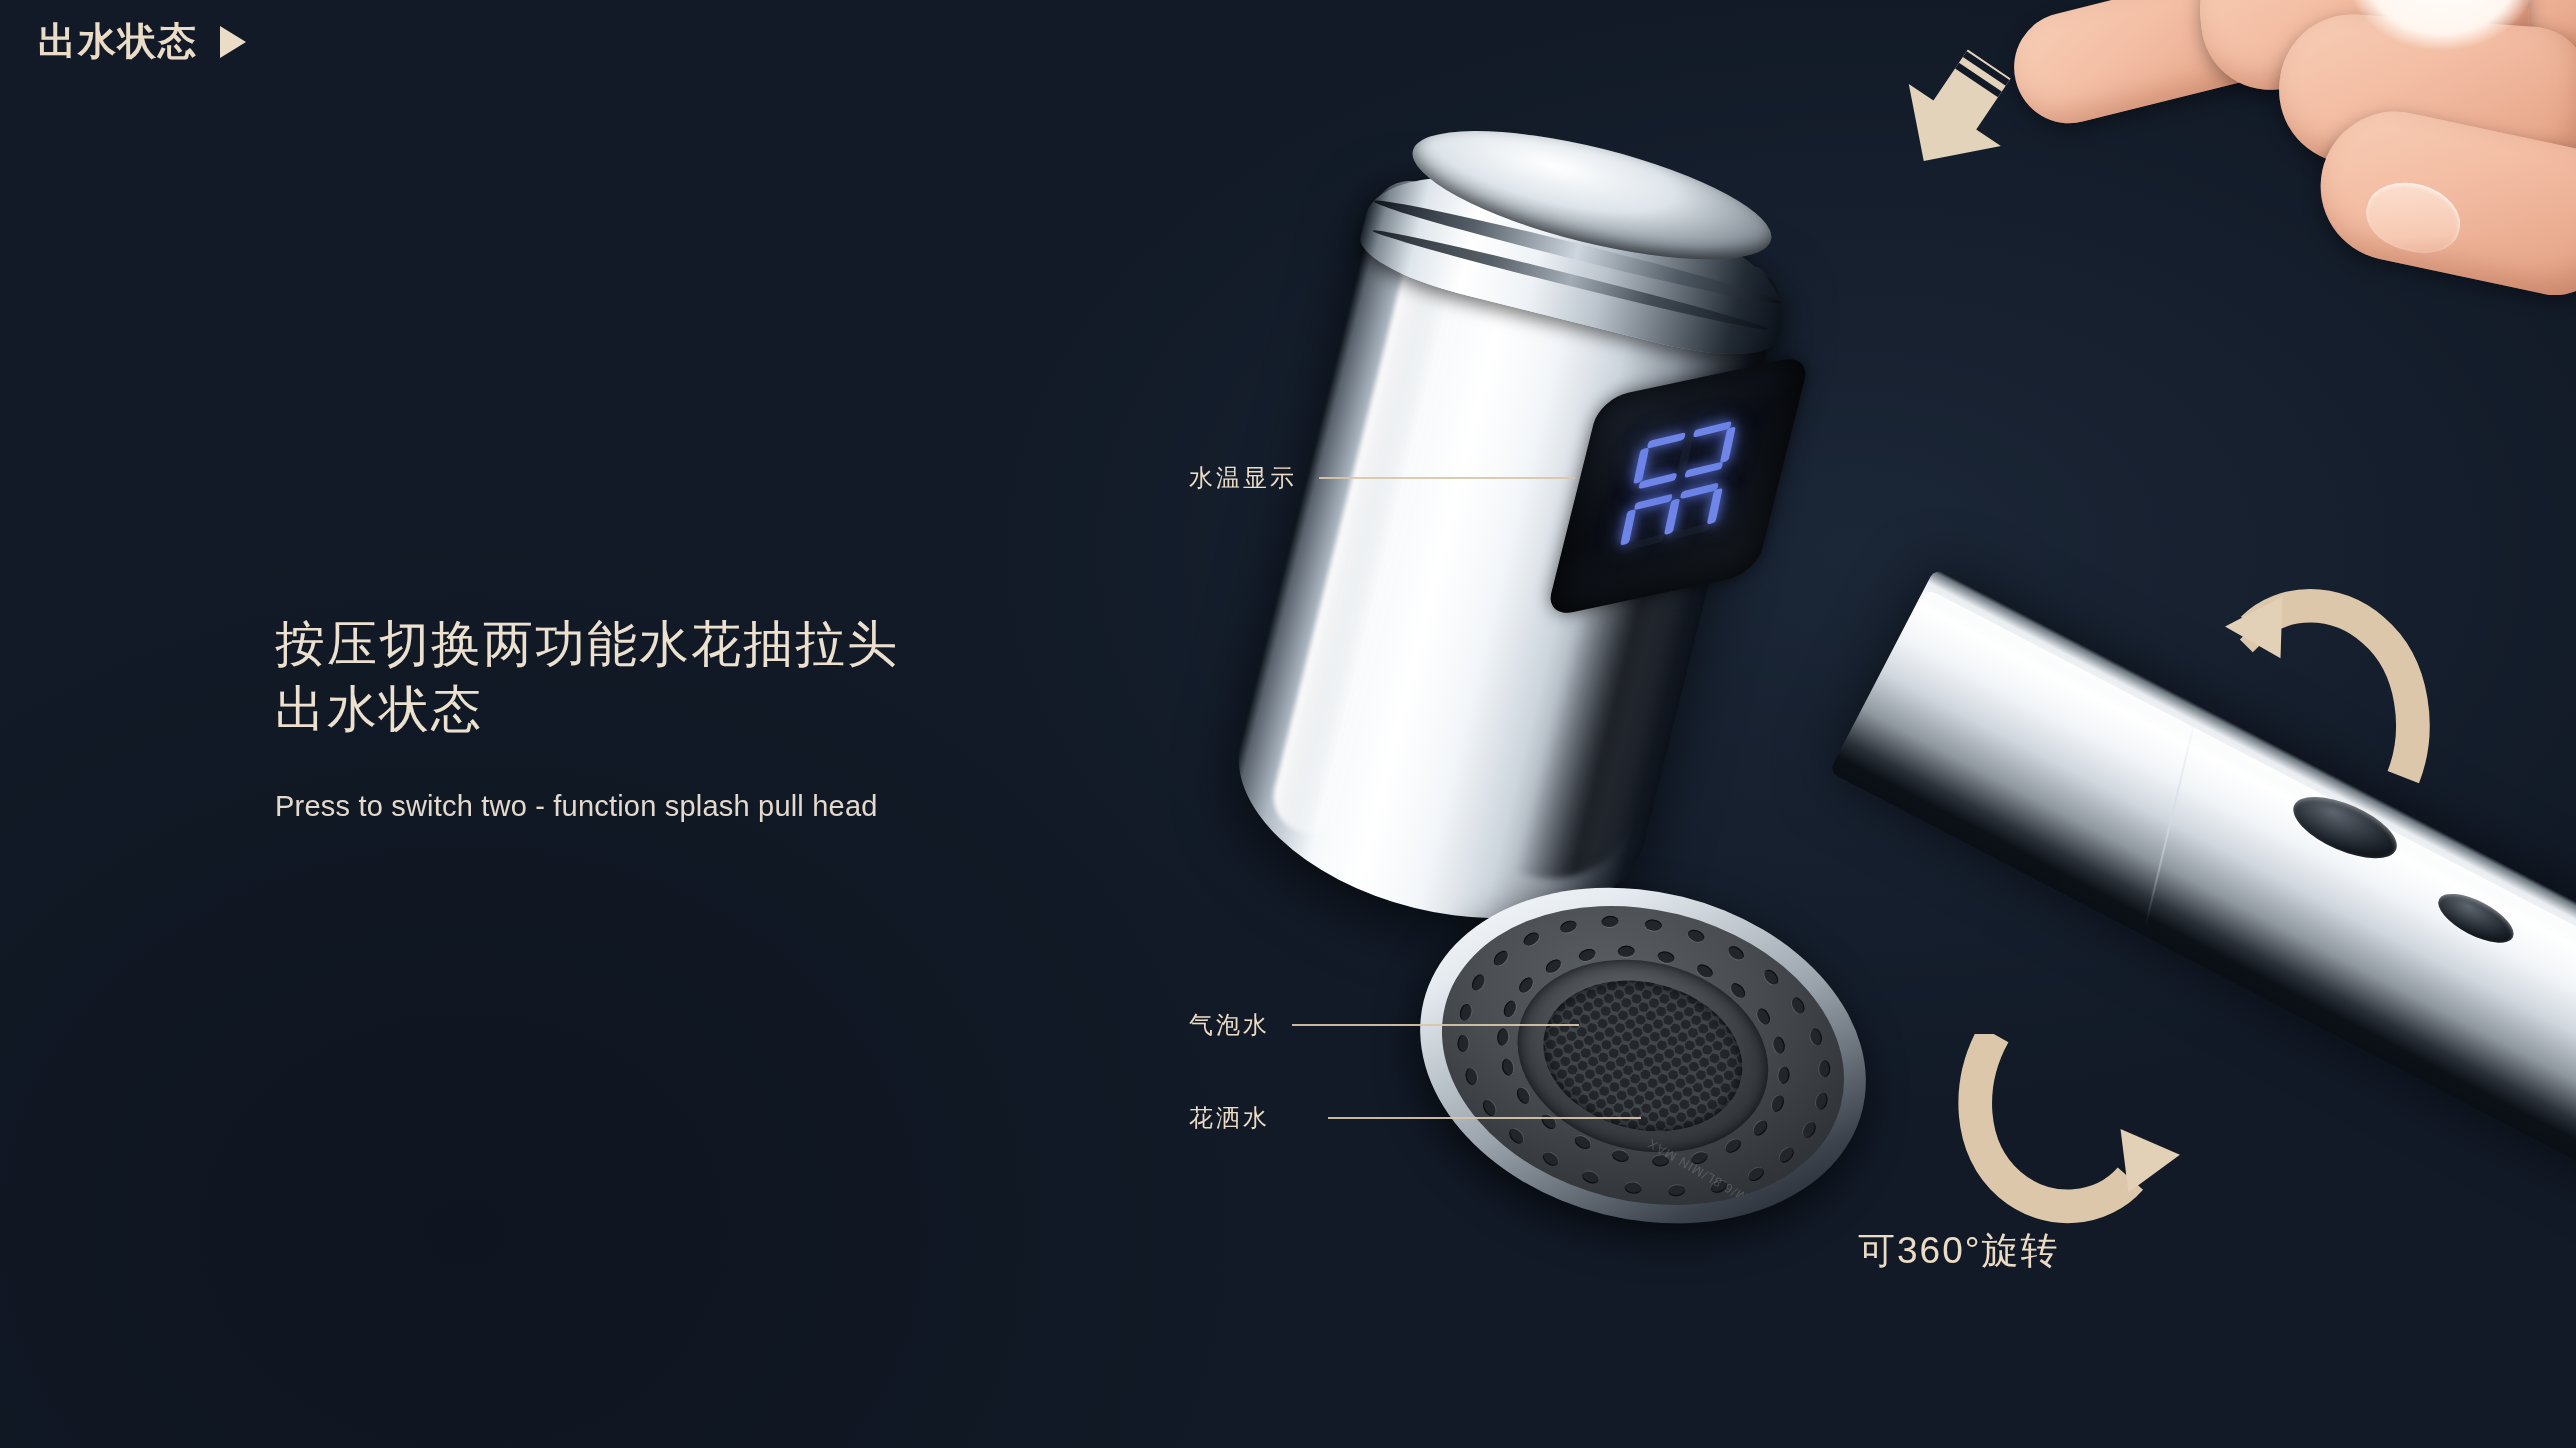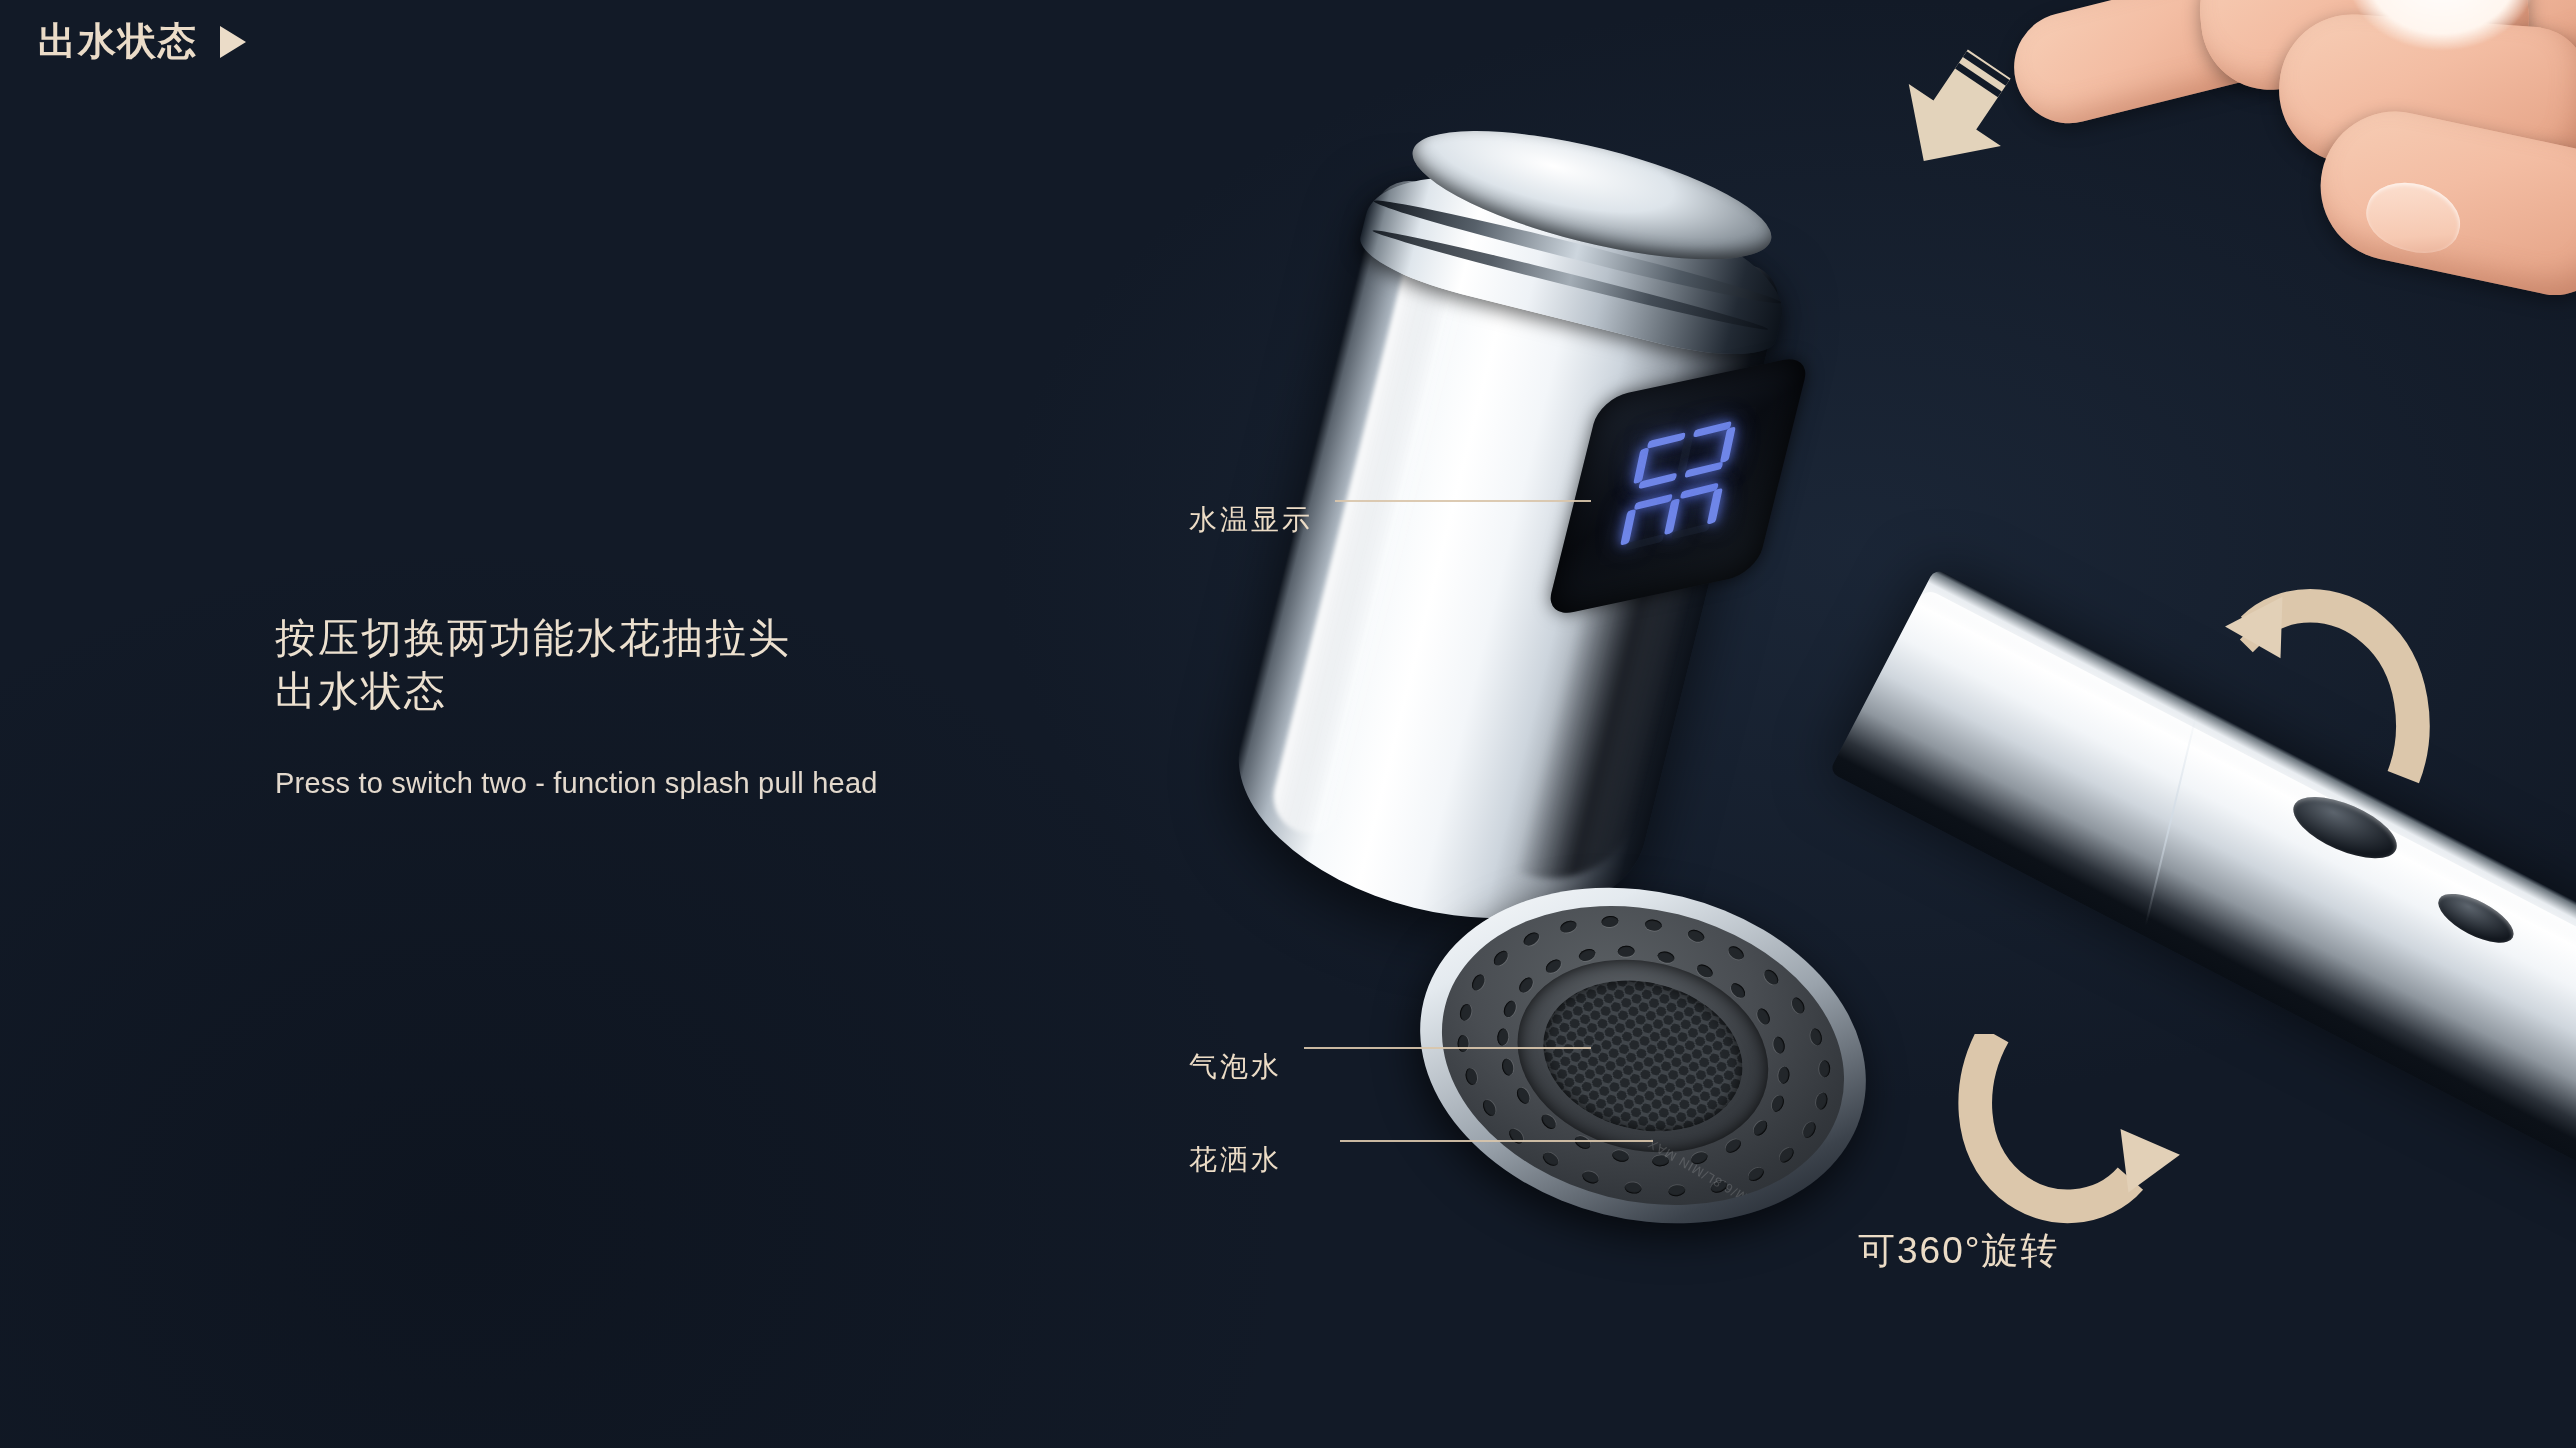--- a/index.html
+++ b/index.html
@@ -39,33 +39,33 @@
     width:0;height:0;
     border-left:26px solid #ebdcc8;
     border-top:16px solid transparent;
     border-bottom:16px solid transparent;
     margin-top:2px;
   }
 
   
   .copy{ position:absolute; left:275px; top:612px; z-index:40; }
   .copy-cn{
-    color:#ece0cf; font-size:41px; line-height:1.30;
+    color:#ece0cf; font-size:50px; line-height:1.30;
     letter-spacing:2px; font-weight:400;
   }
   .copy-en{
     margin-top:44px;
     color:#e3d9cd; font-size:29px; line-height:1.43;
     letter-spacing:0.2px;
   }
 
   
   .callout{ position:absolute; z-index:45; display:flex; align-items:center; }
   .callout .lbl{
-    color:#ecdcc6; font-size:28px; letter-spacing:3px; white-space:nowrap;margin-top:39px;
+    color:#ecdcc6; font-size:24px; letter-spacing:3px; white-space:nowrap;
   }
   .callout .lead{
     height:2px; background:#d9c6ab; margin-left:22px; opacity:.92;
   }
   #co-temp  { left:1189px; top:462px; }
   #co-temp  .lead{ width:256px; }
   #co-bubble{ left:1189px; top:1009px; }
   #co-bubble .lead{ width:287px; }
   #co-shower{ left:1189px; top:1102px;gap:36px; }
   #co-shower .lead{ width:313px; }

